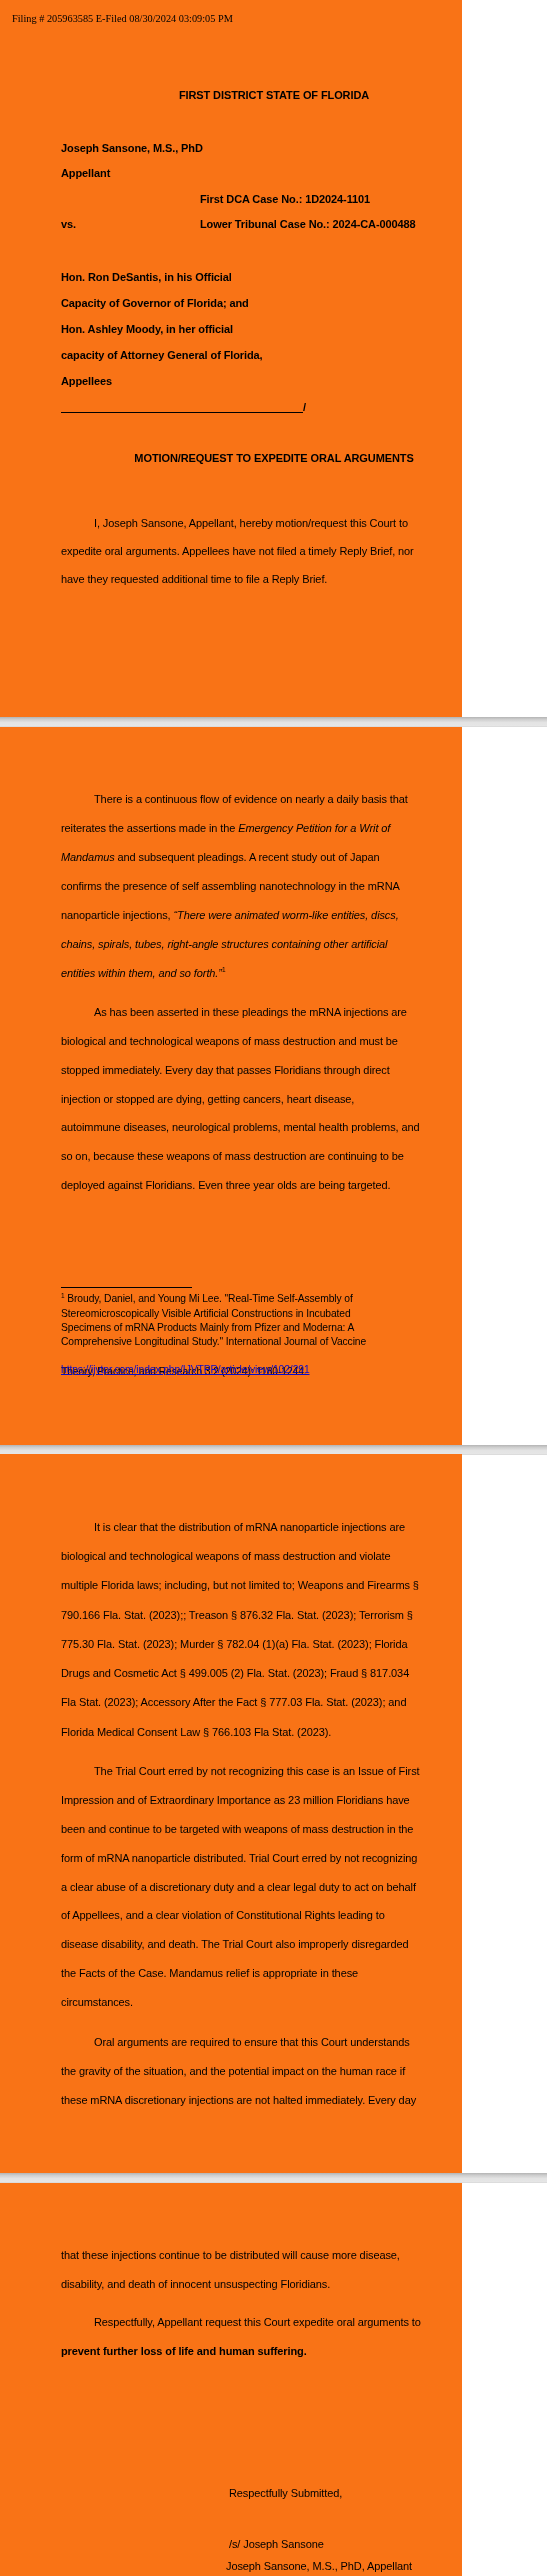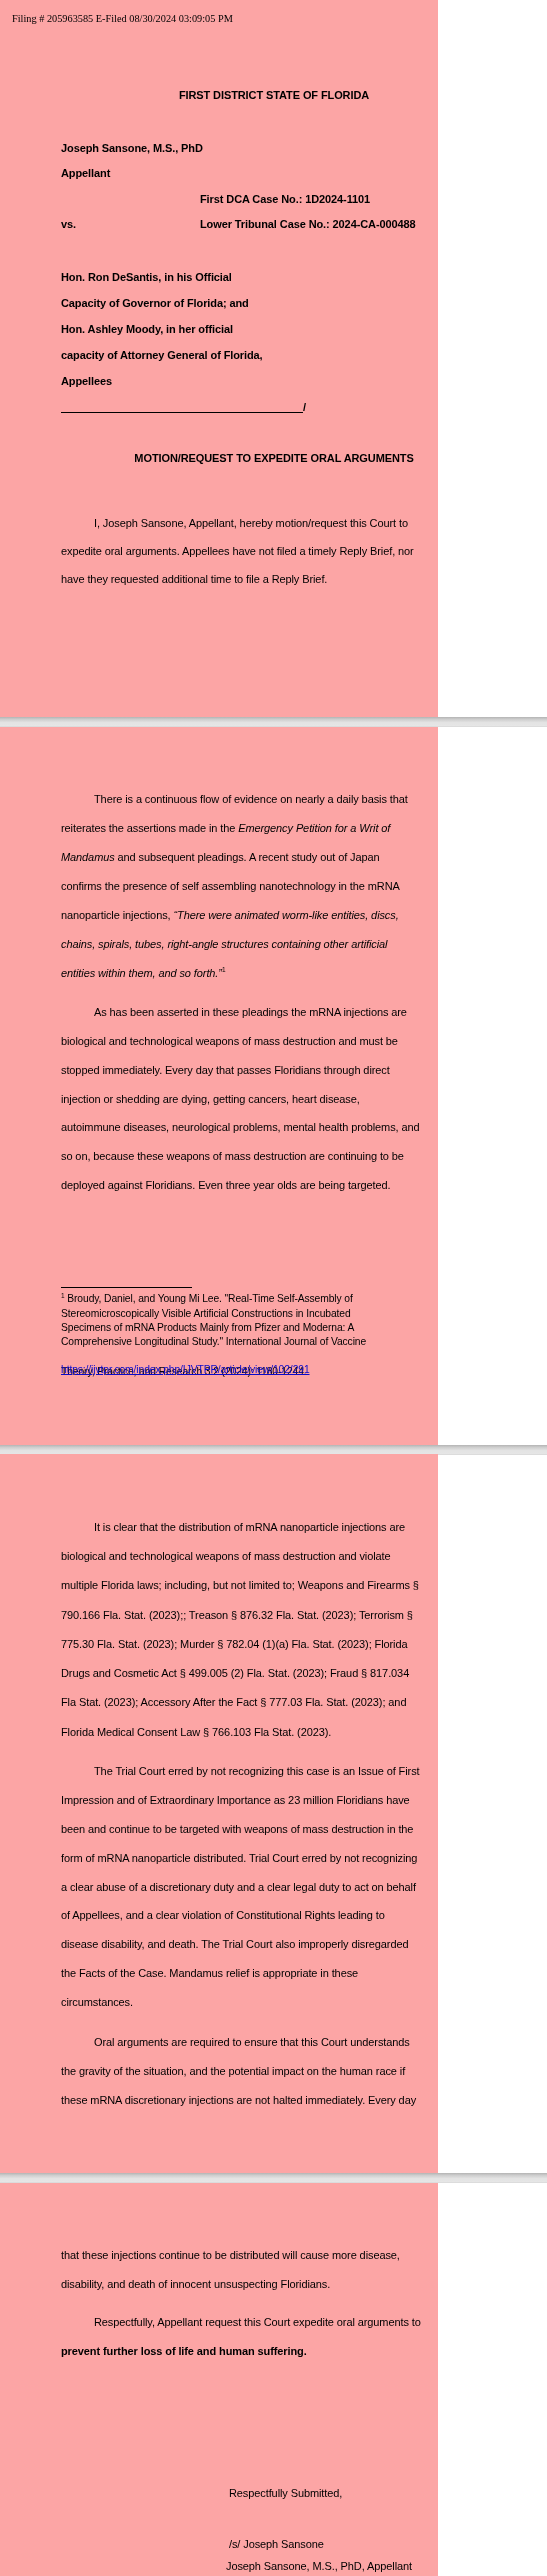--- a/index.html
+++ b/index.html
@@ -1,17 +1,17 @@
 <!DOCTYPE html>
 <html style="font-size:8.7px"><head>
 <meta charset="utf-8">
 <style>
   html, body { margin: 0; padding: 0; background: #ffffff; }
   body { width: 548px; height: 2576px; position: relative; overflow: hidden; color: #000; }
-  .page { position: absolute; left: 0; width: 438px; background: #fca5a5; }
+  .page { position: absolute; left: 0; width: 438px; background: #f97316; padding-left: 24px; }
   .sep { position: absolute; left: 0; width: 548px; height: 9.8px;
          background: linear-gradient(#b4b4b4 0%, #cfcfcf 25%, #e3e3e3 55%, #e6e6e6 90%, #d2d2d2 100%); }
   .t { position: absolute; white-space: nowrap; font-family: "Liberation Sans", sans-serif; font-size: 11px; line-height: 13px; letter-spacing: -0.1px; }
   .b { font-weight: bold; }
   .i { font-style: italic; }
   .serif { font-family: "Liberation Serif", serif; font-size: 10.3px; letter-spacing: 0; }
   .hd { left: 0; width: 548px; text-align: center; font-size: 11px; }
   .fn { font-size: 10.3px; line-height: 14px; }
   .link { color: #1a0dab; text-decoration: underline; color: #0a0acc; }
   .rule { position: absolute; background: #000; }
@@ -62,21 +62,21 @@
     <span>nanoparticle injections, </span><span class="i">“There were animated worm-like entities, discs,</span>
   </div>
   <div class="t i" style="left:61px;top:211px;">chains, spirals, tubes, right-angle structures containing other artificial</div>
   <div class="t" style="left:61px;top:240px;">
     <span class="i">entities within them, and so forth.”</span><sup>1</sup>
   </div>
 
   <div class="t" style="left:94px;top:279px;">As has been asserted in these pleadings the mRNA injections are</div>
   <div class="t" style="left:61px;top:308px;">biological and technological weapons of mass destruction and must be</div>
   <div class="t" style="left:61px;top:337px;">stopped immediately. Every day that passes Floridians through direct</div>
-  <div class="t" style="left:61px;top:366px;">injection or shedding are dying, getting cancers, heart disease,</div>
+  <div class="t" style="left:61px;top:366px;">injection or stopped are dying, getting cancers, heart disease,</div>
   <div class="t" style="left:61px;top:394px;">autoimmune diseases, neurological problems, mental health problems, and</div>
   <div class="t" style="left:61px;top:423px;">so on, because these weapons of mass destruction are continuing to be</div>
   <div class="t" style="left:61px;top:452px;">deployed against Floridians. Even three year olds are being targeted.</div>
 
   <div class="rule" style="left:61px;top:560px;width:131px;height:1.1px;"></div>
   <div class="t fn" style="left:61px;top:565px;">
     <sup>1</sup><span> Broudy, Daniel, and Young Mi Lee. "Real-Time Self-Assembly of</span>
   </div>
   <div class="t fn" style="left:61px;top:580px;">Stereomicroscopically Visible Artificial Constructions in Incubated</div>
   <div class="t fn" style="left:61px;top:594px;">Specimens of mRNA Products Mainly from Pfizer and Moderna: A</div>

